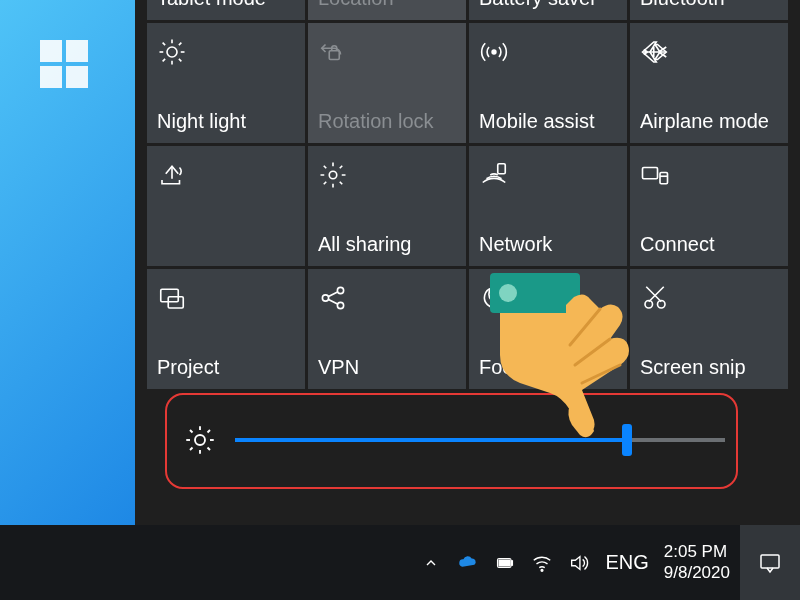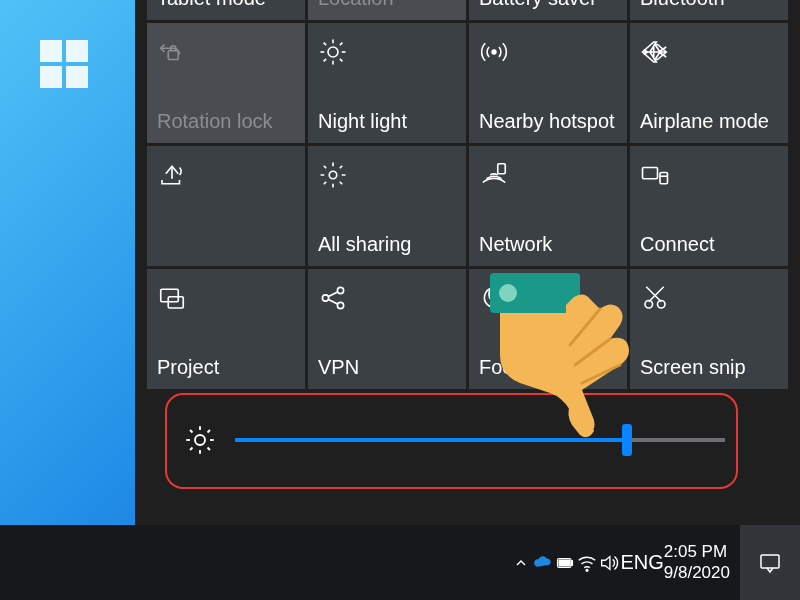--- a/index.html
+++ b/index.html
@@ -134,21 +134,21 @@
     background: #16181b;
     color: #fff;
   }
   .tray {
     position: absolute;
     right: 70px;
     top: 0;
     bottom: 0;
     display: flex;
     align-items: center;
-    gap: 0;
+    gap: 15px;
   }
   .tray-icon {
     color: #fff;
     width: 22px;
     height: 22px;
     display: flex;
     align-items: center;
     justify-content: center;
   }
   .lang {
@@ -201,60 +201,60 @@
     <div class="tile disabled">
       <span class="lbl">Location</span>
     </div>
     <div class="tile">
       <span class="lbl">Battery saver</span>
     </div>
     <div class="tile">
       <span class="lbl">Bluetooth</span>
     </div>
 
-    <div class="tile disabled">
-      <span class="icn">
-        <svg viewBox="0 0 24 24" width="30" height="30" fill="none" stroke="currentColor" stroke-width="1.3">
-          <rect x="9" y="11" width="8" height="7" rx="1"></rect>
-          <path d="M11 11 V9 a2 2 0 0 1 4 0 v2"></path>
-          <path d="M6 6 L3 9 L6 12"></path>
-          <path d="M3 9 H13 a5 5 0 0 1 5 5"></path>
-        </svg>
-      </span>
-      <span class="lbl">Rotation lock</span>
-    </div>
     <div class="tile">
       <span class="icn">
         <svg viewBox="0 0 24 24" width="30" height="30" fill="none" stroke="currentColor" stroke-width="1.3">
           <circle cx="12" cy="12" r="4"></circle>
           <g stroke-dasharray="0">
             <line x1="12" y1="2" x2="12" y2="5"></line>
               <line x1="12" y1="19" x2="12" y2="22"></line>
             <line x1="2" y1="12" x2="5" y2="12"></line>
               <line x1="19" y1="12" x2="22" y2="12"></line>
             <line x1="4.5" y1="4.5" x2="6.5" y2="6.5"></line>
               <line x1="17.5" y1="17.5" x2="19.5" y2="19.5"></line>
             <line x1="4.5" y1="19.5" x2="6.5" y2="17.5"></line>
               <line x1="17.5" y1="6.5" x2="19.5" y2="4.5"></line>
           </g>
         </svg>
       </span>
       <span class="lbl">Night light</span>
     </div>
+    <div class="tile disabled">
+      <span class="icn">
+        <svg viewBox="0 0 24 24" width="30" height="30" fill="none" stroke="currentColor" stroke-width="1.3">
+          <rect x="9" y="11" width="8" height="7" rx="1"></rect>
+          <path d="M11 11 V9 a2 2 0 0 1 4 0 v2"></path>
+          <path d="M6 6 L3 9 L6 12"></path>
+          <path d="M3 9 H13 a5 5 0 0 1 5 5"></path>
+        </svg>
+      </span>
+      <span class="lbl">Rotation lock</span>
+    </div>
     <div class="tile">
       <span class="icn">
         <svg viewBox="0 0 24 24" width="30" height="30" fill="none" stroke="currentColor" stroke-width="1.3">
           <circle cx="12" cy="12" r="1.5" fill="currentColor"></circle>
           <path d="M8 8 a6 6 0 0 0 0 8"></path>
             <path d="M16 8 a6 6 0 0 1 0 8"></path>
           <path d="M5 5 a10 10 0 0 0 0 14"></path>
             <path d="M19 5 a10 10 0 0 1 0 14"></path>
         </svg>
       </span>
-      <span class="lbl">Nearby hotspot</span>
+      <span class="lbl">Mobile assist</span>
     </div>
     <div class="tile">
       <span class="icn">
         <svg viewBox="0 0 24 24" width="30" height="30" fill="none" stroke="currentColor" stroke-width="1.3">
           <path d="M3 12 h18 M15 12 l6 -4 M15 12 l6 4 M6 12 l-3 -2 M6 12 l-3 2 M11 8 v8"></path>
           <path d="M2 12 l9 -8 l2 0 l-5 8 l5 8 l-2 0 z" fill="none"></path>
           <path d="M21 12 l-7 -6 h-2 l4 6 -4 6 h2 z"></path>
         </svg>
       </span>
       <span class="lbl">Airplane mode</span>

